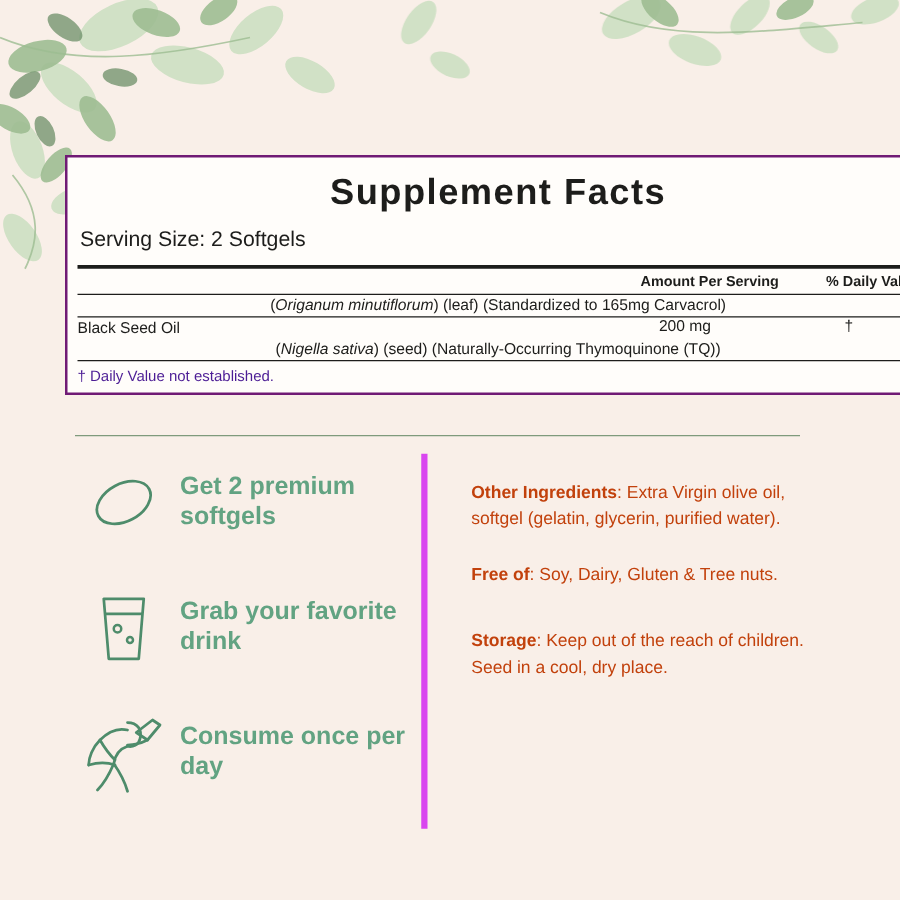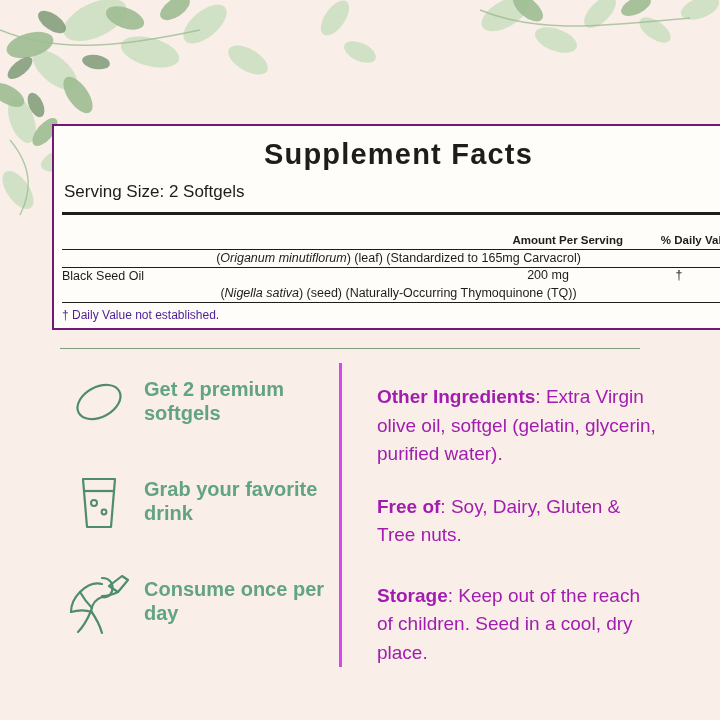--- a/index.html
+++ b/index.html
@@ -69,21 +69,21 @@
     color: #1d1d1b;
   }
   .facts-table td, .facts-table th {
     padding: 0;
     vertical-align: top;
   }
   .hdr-row th {
     text-align: right;
     font-size: 11.5px;
     font-weight: bold;
-    padding: 19px 0 3px 0;
+    padding: 5px 0 3px 0;
   }
   .hdr-row th.spacer { text-align: left; }
   .amt-col { width: 150px; }
   .dv-col { width: 112px; }
   .nutrient-name {
     padding: 6px 0 1px 6px;
     line-height: 1.35;
   }
   .nutrient-sub {
     padding: 0 0 6px 12px;
@@ -115,21 +115,21 @@
     border-top: 1px solid #7f9a7c;
     width: 580px;
     margin: 0 0 0 0;
   }
   .lower-cols {
     display: flex;
     margin-top: 14px;
   }
   .col-left {
     width: 282px;
-    border-right: 3px solid #d946ef;
+    border-right: 5px solid #d946ef;
     box-sizing: border-box;
     padding-right: 8px;
   }
   .col-right {
     width: 318px;
     box-sizing: border-box;
     padding-left: 35px;
     padding-top: 20px;
   }
 
@@ -148,23 +148,23 @@
   }
   .step-label {
     font-size: 20px;
     font-weight: bold;
     color: #62a382;
     line-height: 1.18;
     padding-left: 6px;
   }
 
   .ing-para {
-    font-size: 19px;
+    font-size: 14px;
     line-height: 1.5;
-    color: #a21caf;
+    color: #c2410c;
     margin: 0 0 24px 0;
   }
   .ing-para:last-child { margin-bottom: 0; }
   .ing-para b { font-weight: bold; }
   .spacer-para { height: 8px; }
 </style>
 </head>
 <body>
 
 <div class="leaf-layer">

